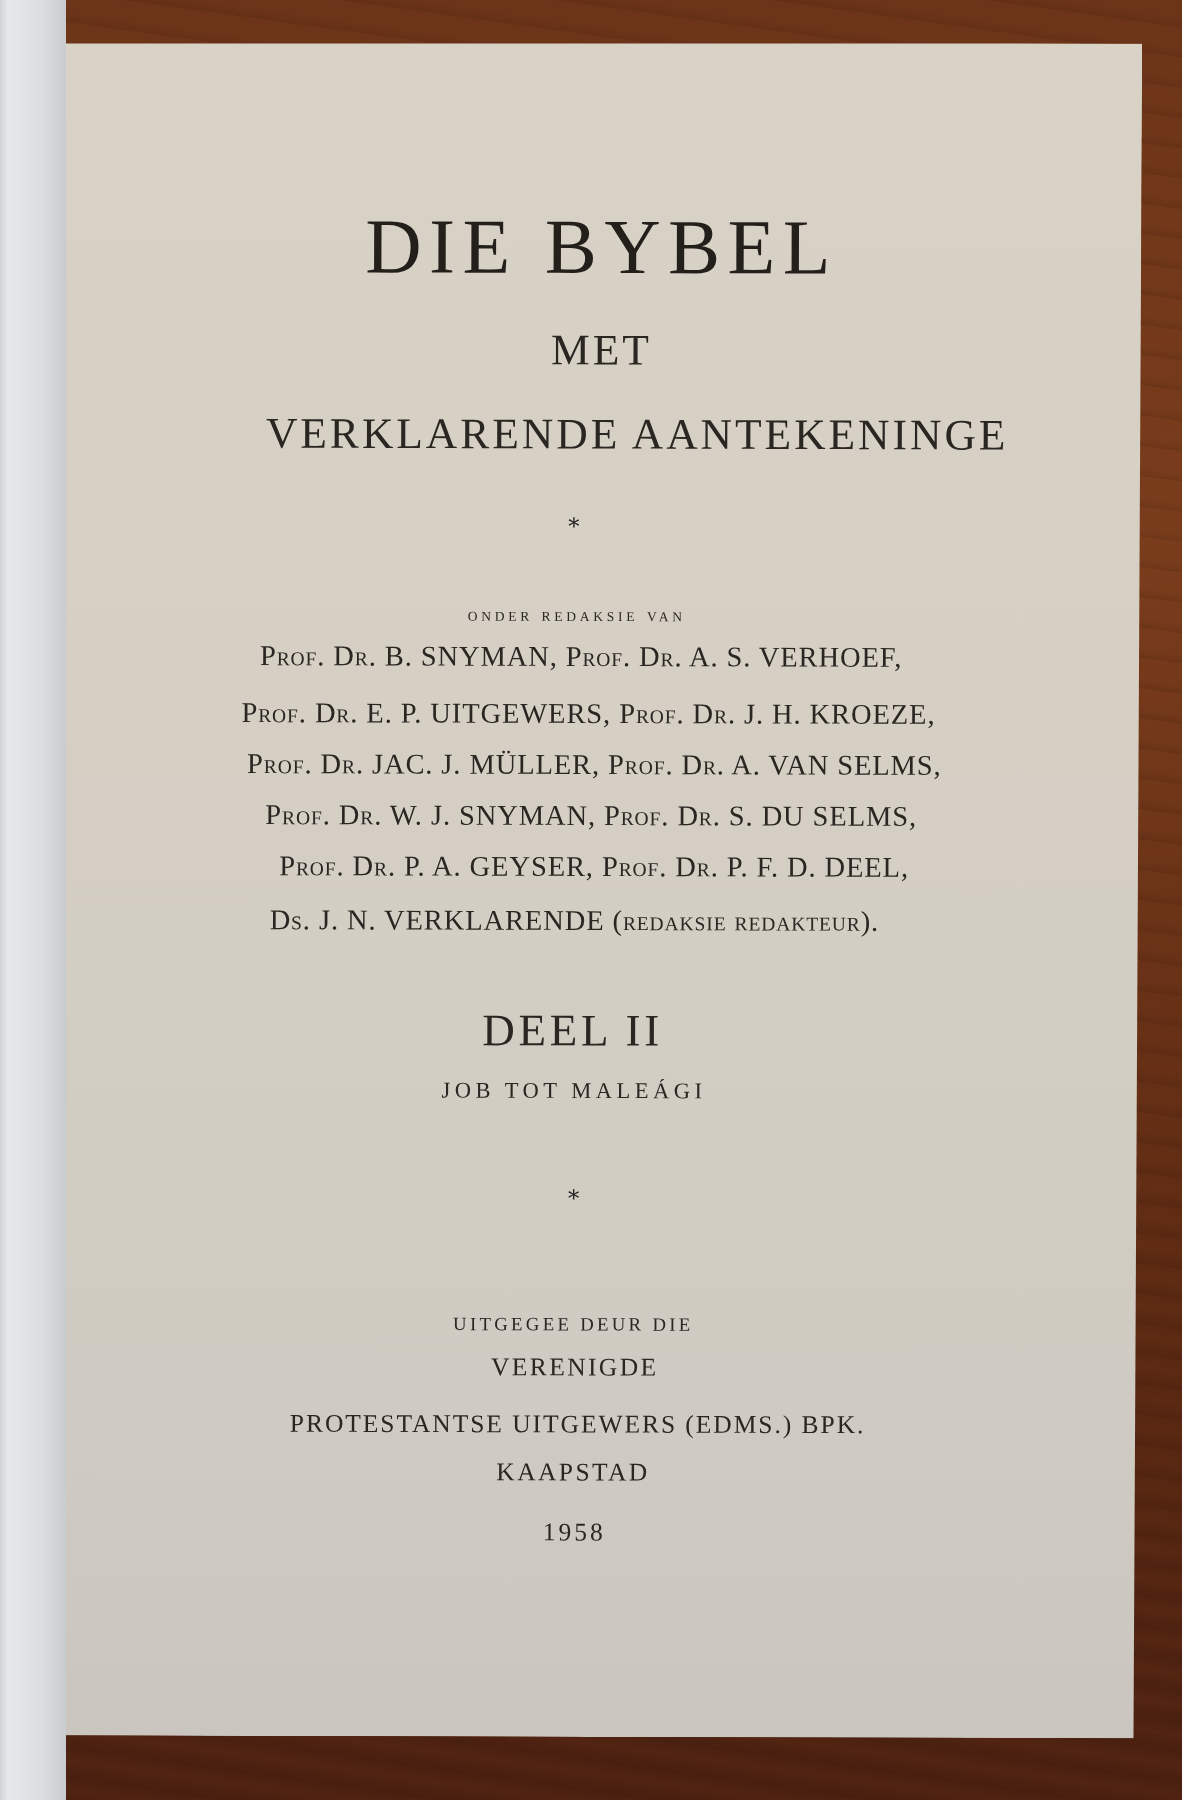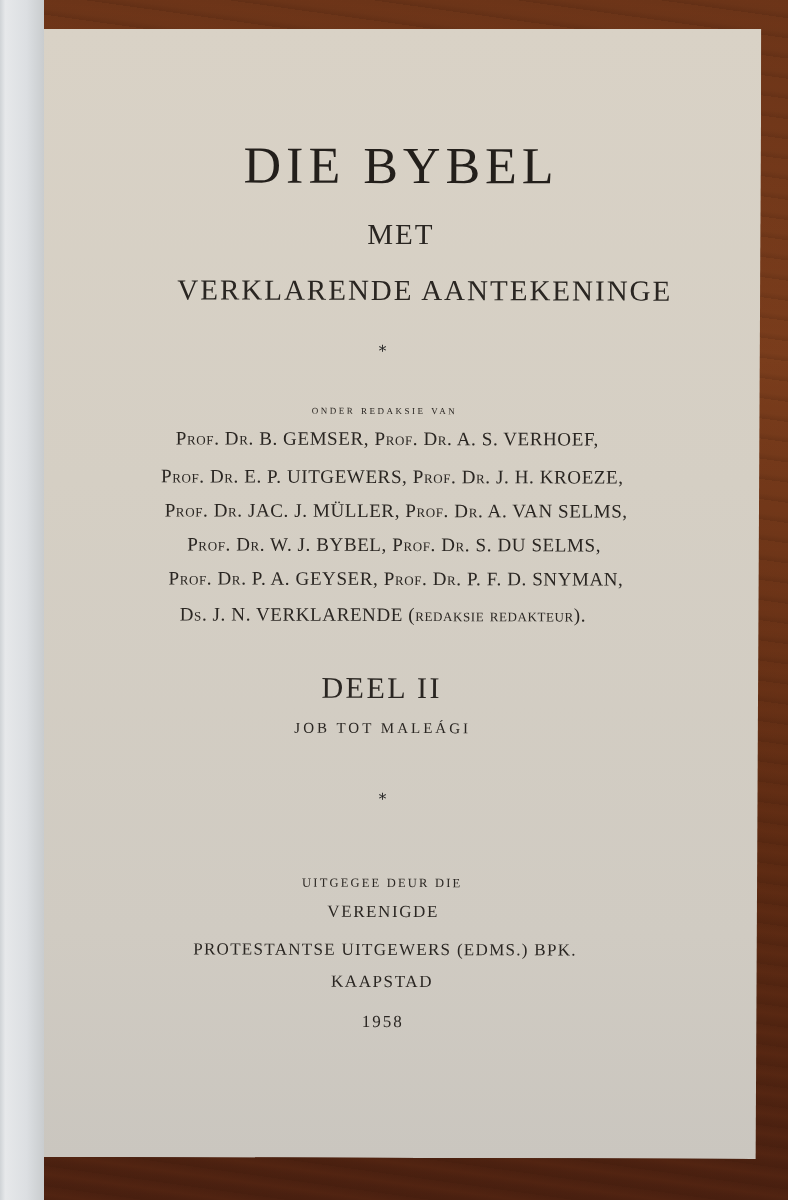--- a/index.html
+++ b/index.html
@@ -162,33 +162,33 @@
 
     <div class="line title">DIE BYBEL</div>
     <div class="line met">MET</div>
     <div class="line subtitle">VERKLARENDE AANTEKENINGE</div>
 
     <div class="line star star1">*</div>
 
     <div class="line editors-intro">onder redaksie van</div>
 
     <div class="line editor-line ed1">
-      <span class="sc">Prof. Dr.</span><span> B. GEMSER, </span><span class="sc">Prof. Dr.</span><span> A. S. VERHOEF,</span>
+      <span class="sc">Prof. Dr.</span><span> B. SNYMAN, </span><span class="sc">Prof. Dr.</span><span> A. S. VERHOEF,</span>
     </div>
     <div class="line editor-line ed2">
       <span class="sc">Prof. Dr.</span><span> E. P. UITGEWERS, </span><span class="sc">Prof. Dr.</span><span> J. H. KROEZE,</span>
     </div>
     <div class="line editor-line ed3">
       <span class="sc">Prof. Dr.</span><span> JAC. J. MÜLLER, </span><span class="sc">Prof. Dr.</span><span> A. VAN SELMS,</span>
     </div>
     <div class="line editor-line ed4">
-      <span class="sc">Prof. Dr.</span><span> W. J. BYBEL, </span><span class="sc">Prof. Dr.</span><span> S. DU SELMS,</span>
+      <span class="sc">Prof. Dr.</span><span> W. J. SNYMAN, </span><span class="sc">Prof. Dr.</span><span> S. DU SELMS,</span>
     </div>
     <div class="line editor-line ed5">
-      <span class="sc">Prof. Dr.</span><span> P. A. GEYSER, </span><span class="sc">Prof. Dr.</span><span> P. F. D. SNYMAN,</span>
+      <span class="sc">Prof. Dr.</span><span> P. A. GEYSER, </span><span class="sc">Prof. Dr.</span><span> P. F. D. DEEL,</span>
     </div>
     <div class="line editor-line ed6">
       <span class="sc">Ds.</span><span> J. N. VERKLARENDE </span><span class="sc">(redaksie redakteur).</span>
     </div>
 
     <div class="line deel">DEEL II</div>
     <div class="line deel-sub">JOB TOT MALEÁGI</div>
 
     <div class="line star star2">*</div>
 

